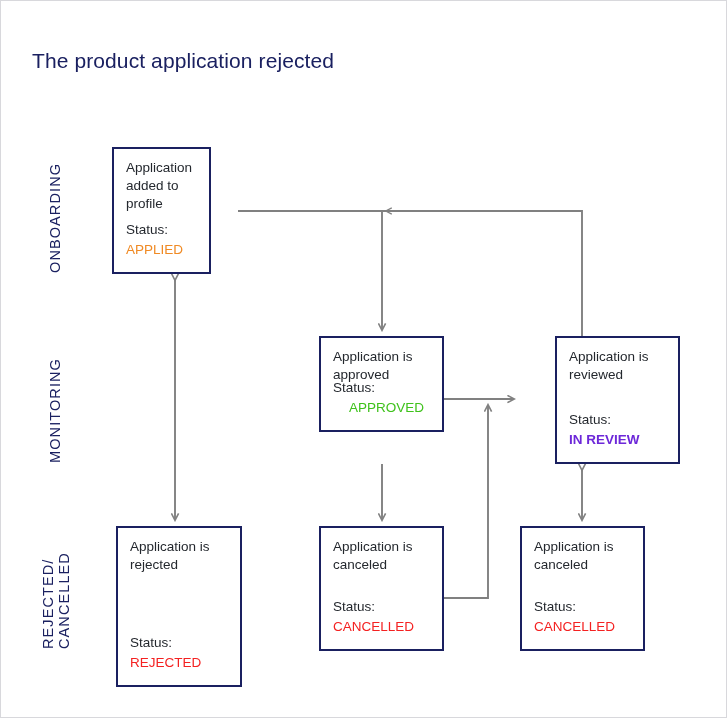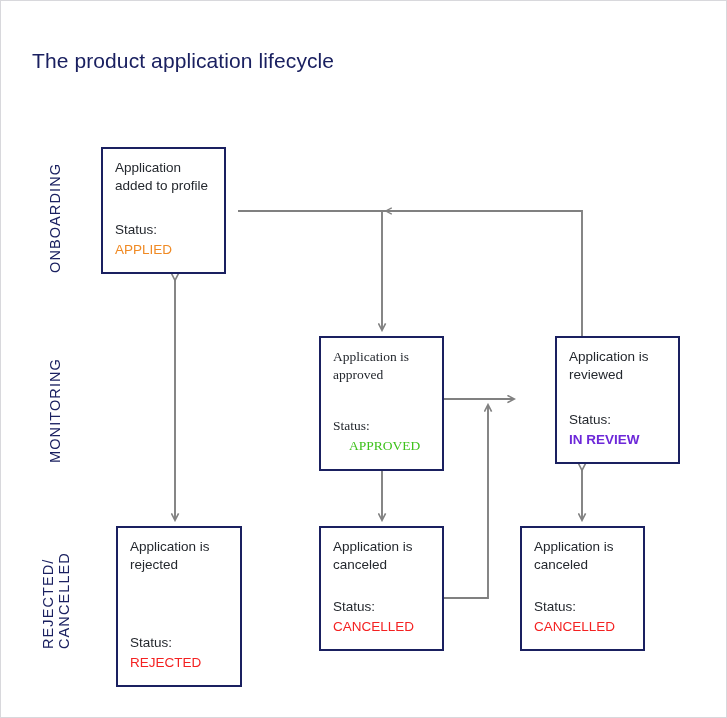--- a/index.html
+++ b/index.html
@@ -18,21 +18,21 @@
                color:#24282e;line-height:1.35;}
   .node .status-label{position:absolute;left:12px;bottom:35px;font-size:13.5px;color:#24282e;}
   .node .status-value{position:absolute;left:12px;bottom:15px;font-size:13.5px;font-weight:400;}
   #edges{position:absolute;left:0;top:0;width:727px;height:718px;z-index:1;}
 </style>
 </head>
 <body>
 
 <div id="canvas">
 
-  <div id="page-title">The product application lifecycle</div>
+  <div id="page-title">The product application rejected</div>
 
   <div class="lane-label" style="left:46px;top:272px;">ONBOARDING</div>
   <div class="lane-label" style="left:46px;top:462px;">MONITORING</div>
   <div class="lane-label two-line" style="left:39px;top:648px;width:120px;"><span>REJECTED/</span><br><span>CANCELLED</span></div>
 
   <svg id="edges" viewBox="0 0 727 718">
     <defs>
       <marker id="ah" markerWidth="9" markerHeight="9" refX="7.2" refY="4.5" orient="auto" markerUnits="userSpaceOnUse">
         <path d="M0.6,0.9 L7.6,4.5 L0.6,8.1" fill="none" stroke="#808080" stroke-width="1.6"></path>
       </marker>
@@ -64,27 +64,27 @@
 
     <g>
       <path d="M381,463 V519" fill="none" stroke="#808080" stroke-width="1.9" marker-end="url(#ah)"></path>
     </g>
 
     <g>
       <path d="M581,469 V519" fill="none" stroke="#808080" stroke-width="1.9" marker-start="url(#ah)" marker-end="url(#ah)"></path>
     </g>
   </svg>
 
-  <div class="node" style="left:100px;top:146px;width:125px;height:127px;">
+  <div class="node" style="left:111px;top:146px;width:99px;height:127px;">
     <div class="title">Application added to profile</div>
     <div class="status-label">Status:</div>
     <div class="status-value" style="color:#f08a24;text-align:right;">APPLIED</div>
   </div>
 
-  <div class="node" style="left:318px;top:335px;width:125px;height:135px;font-family:Liberation Serif, serif;">
+  <div class="node" style="left:318px;top:335px;width:125px;height:96px;">
     <div class="title">Application is approved</div>
     <div class="status-label">Status:</div>
     <div class="status-value" style="color:#3fc21c;margin-left:16px;">APPROVED</div>
   </div>
 
   <div class="node" style="left:519px;top:335px;width:125px;height:128px;margin-left:35px;">
     <div class="title">Application is reviewed</div>
     <div class="status-label">Status:</div>
     <div class="status-value" style="color:#6d28d9;font-weight:bold;">IN REVIEW</div>
   </div>

